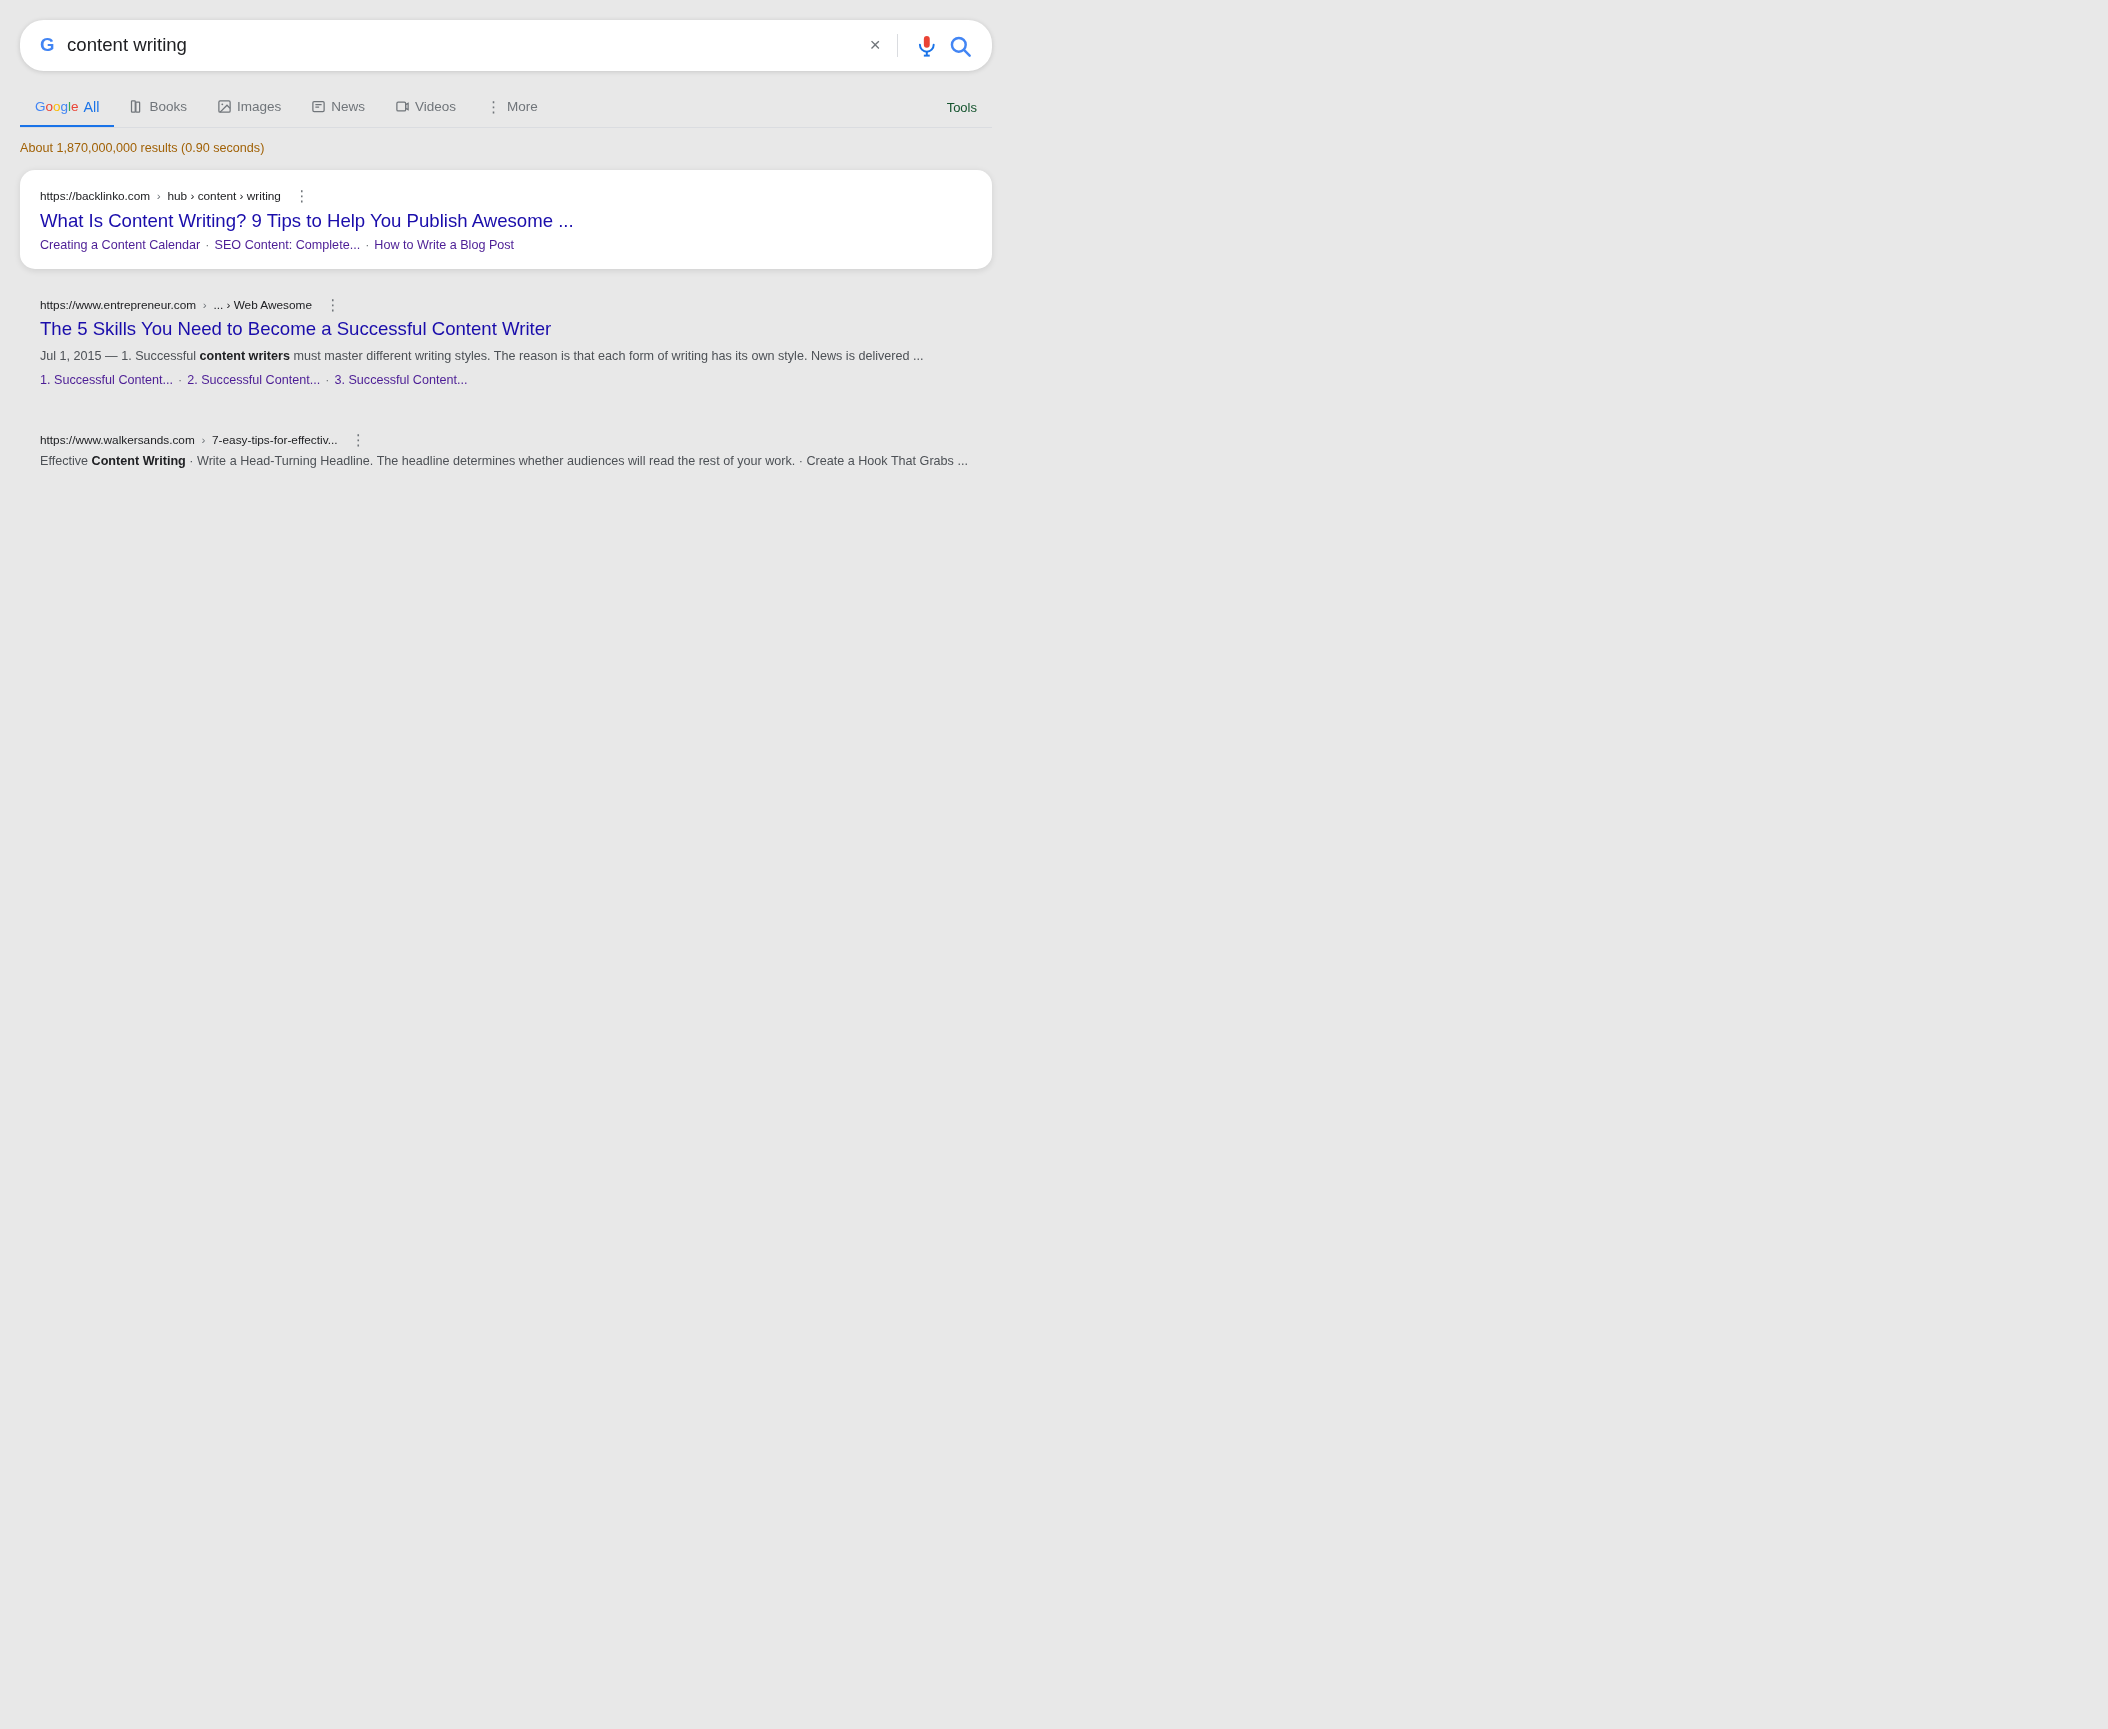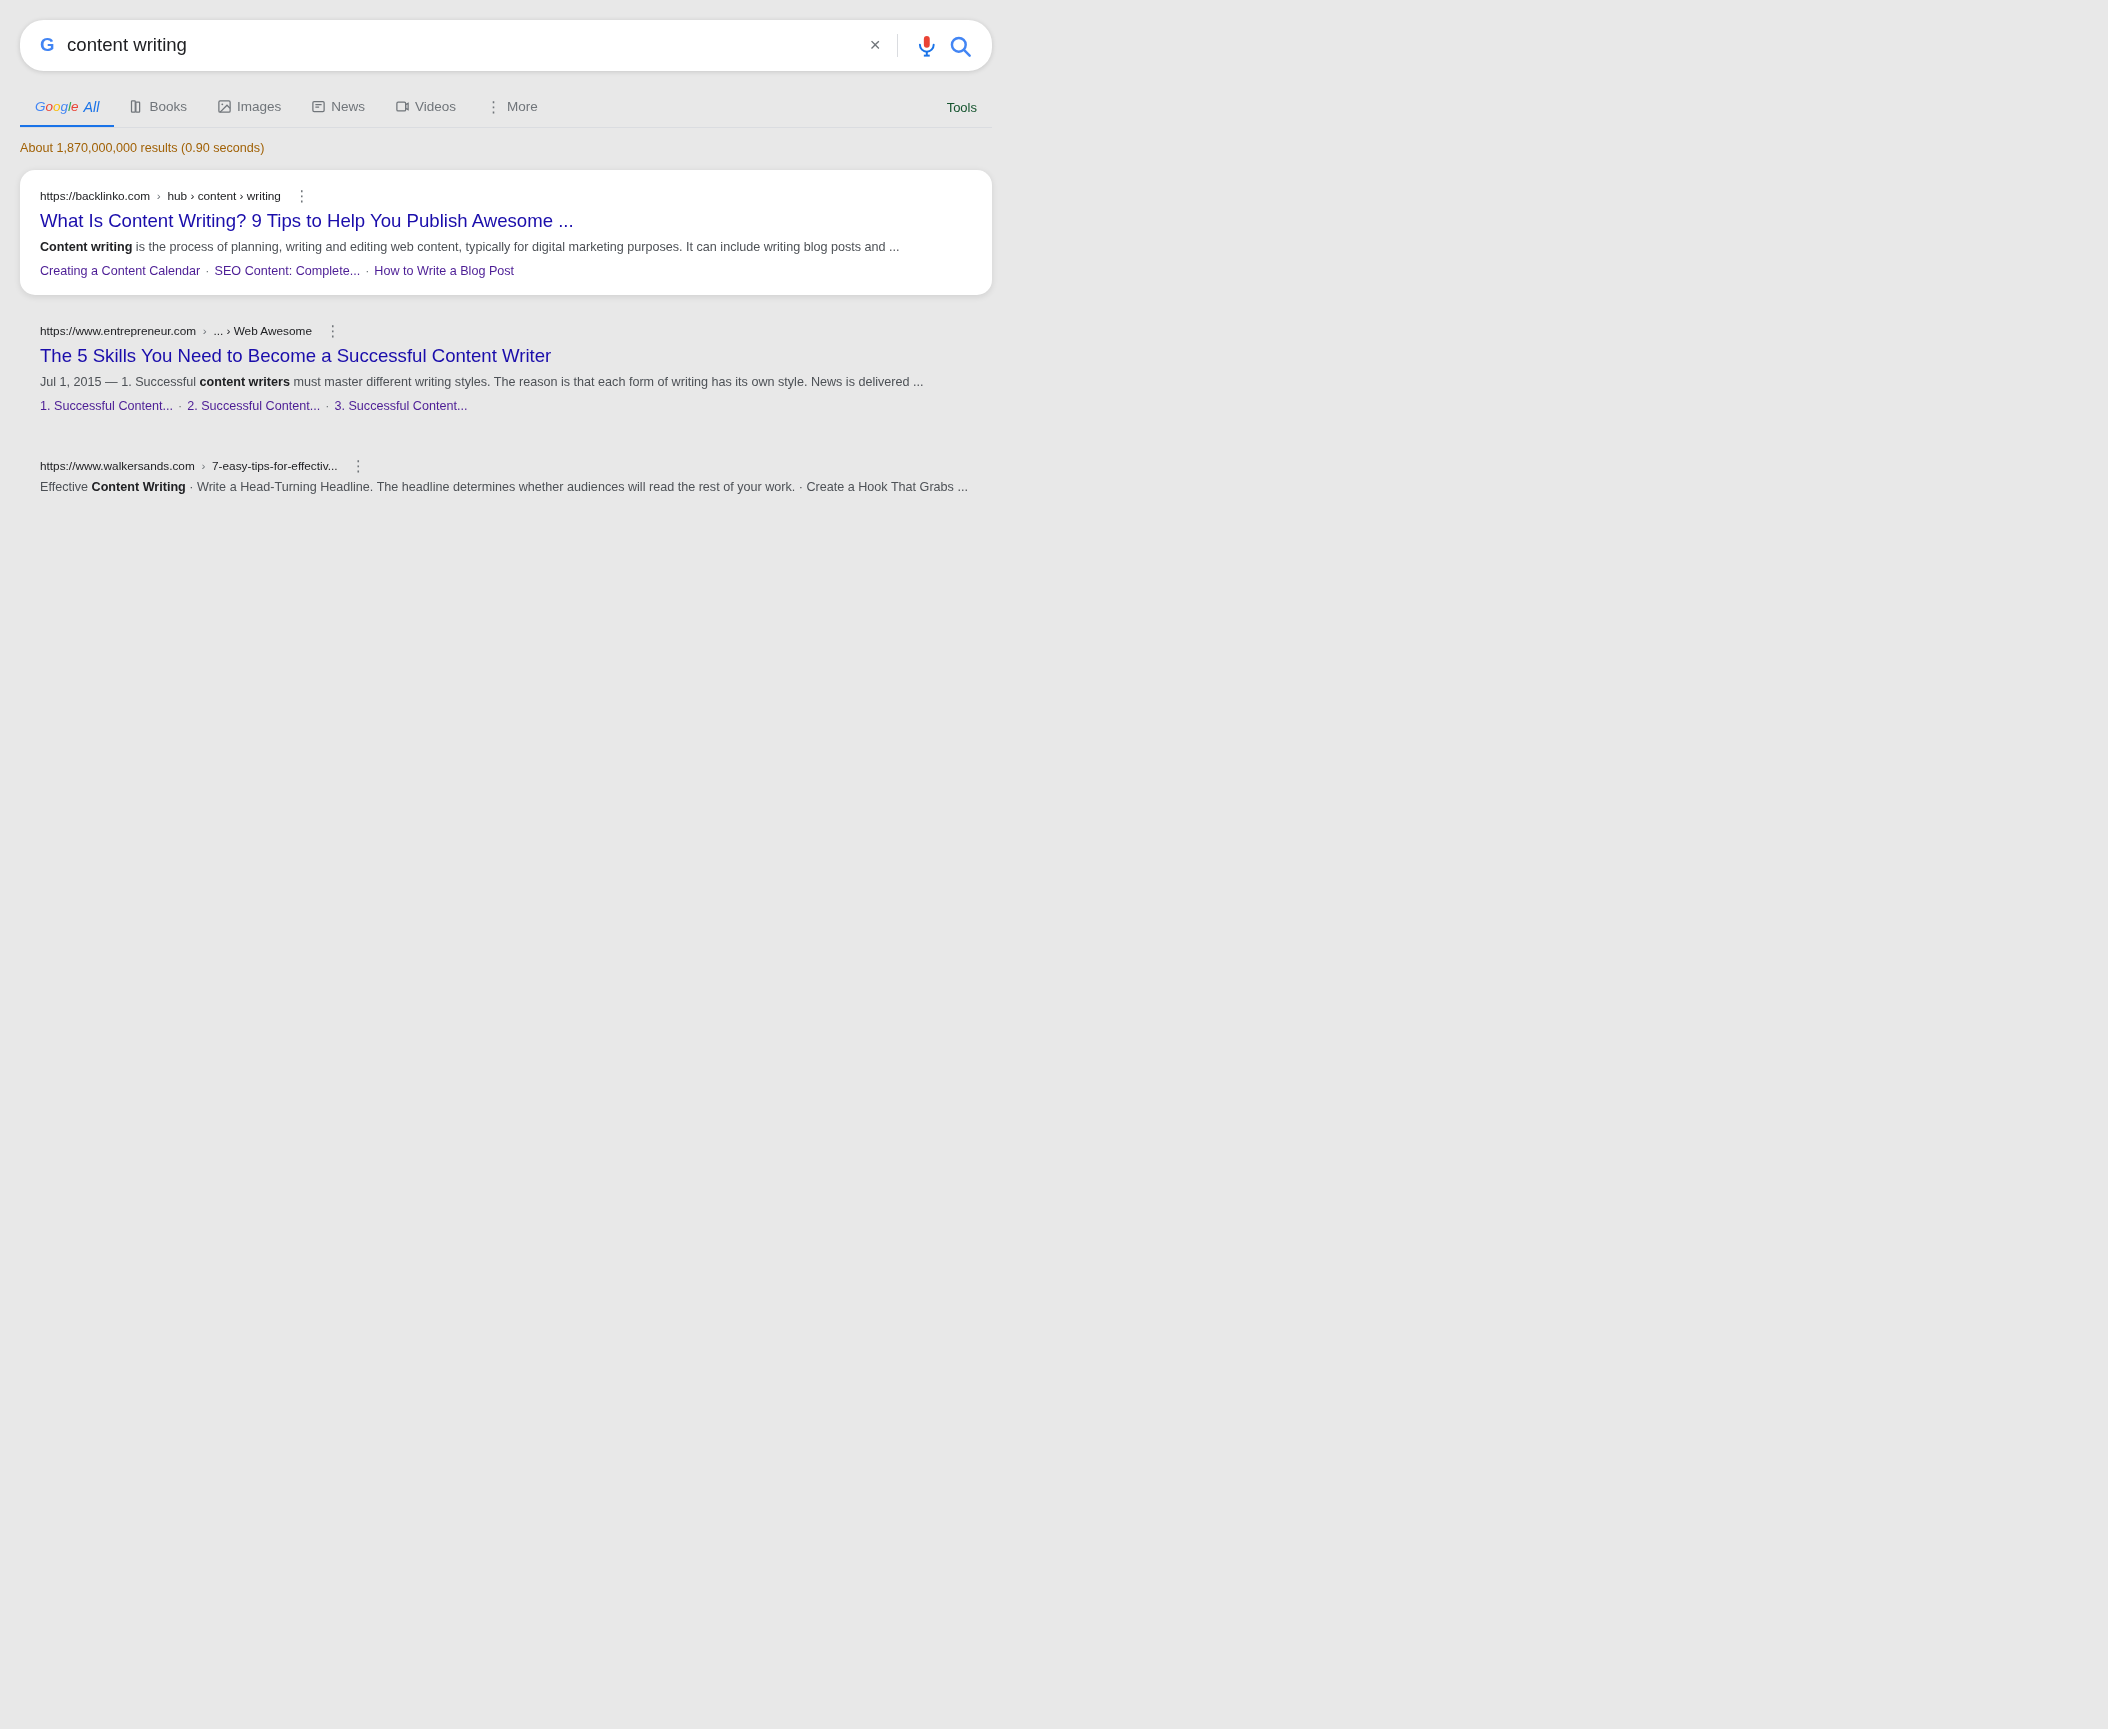--- a/index.html
+++ b/index.html
@@ -75,21 +75,20 @@
       color: #70757a;
       cursor: pointer;
       border-bottom: 2.5px solid transparent;
       margin-bottom: -0.8px;
       white-space: nowrap;
     }
 
     .nav-tab.active {
       color: #1a73e8;
       border-bottom: 2.5px solid #1a73e8;
-      font-style: italic;
     }
 
     .nav-tools {
       margin-left: auto;
       font-size: 13px;
       color: #14532d;
       padding: 10px 15px;
       cursor: pointer;
     }
 
@@ -285,24 +284,20 @@
 <div class="results-info">About 1,870,000,000 results (0.90 seconds)</div>
 
 <div class="result-card highlighted">
   <div class="result-url-row">
     <span class="result-url">https://backlinko.com</span>
     <span class="result-url-sep">›</span>
     <span class="result-url">hub › content › writing</span>
     <span class="three-dot-btn">⋮</span>
   </div>
   <a class="result-title" href="#">What Is Content Writing? 9 Tips to Help You Publish Awesome ...</a>
-  <div class="result-snippet">
-    <strong>Content writing</strong>
-    <span> is the process of planning, writing and editing web content, typically for digital marketing purposes. It can include writing blog posts and ...</span>
-  </div>
   <div class="result-sitelinks">
     <a class="sitelink" href="#">Creating a Content Calendar</a>
     <span class="sitelink-sep"> · </span>
     <a class="sitelink" href="#">SEO Content: Complete...</a>
     <span class="sitelink-sep"> · </span>
     <a class="sitelink" href="#">How to Write a Blog Post</a>
   </div>
 </div>
 
 <div class="result-card plain">

